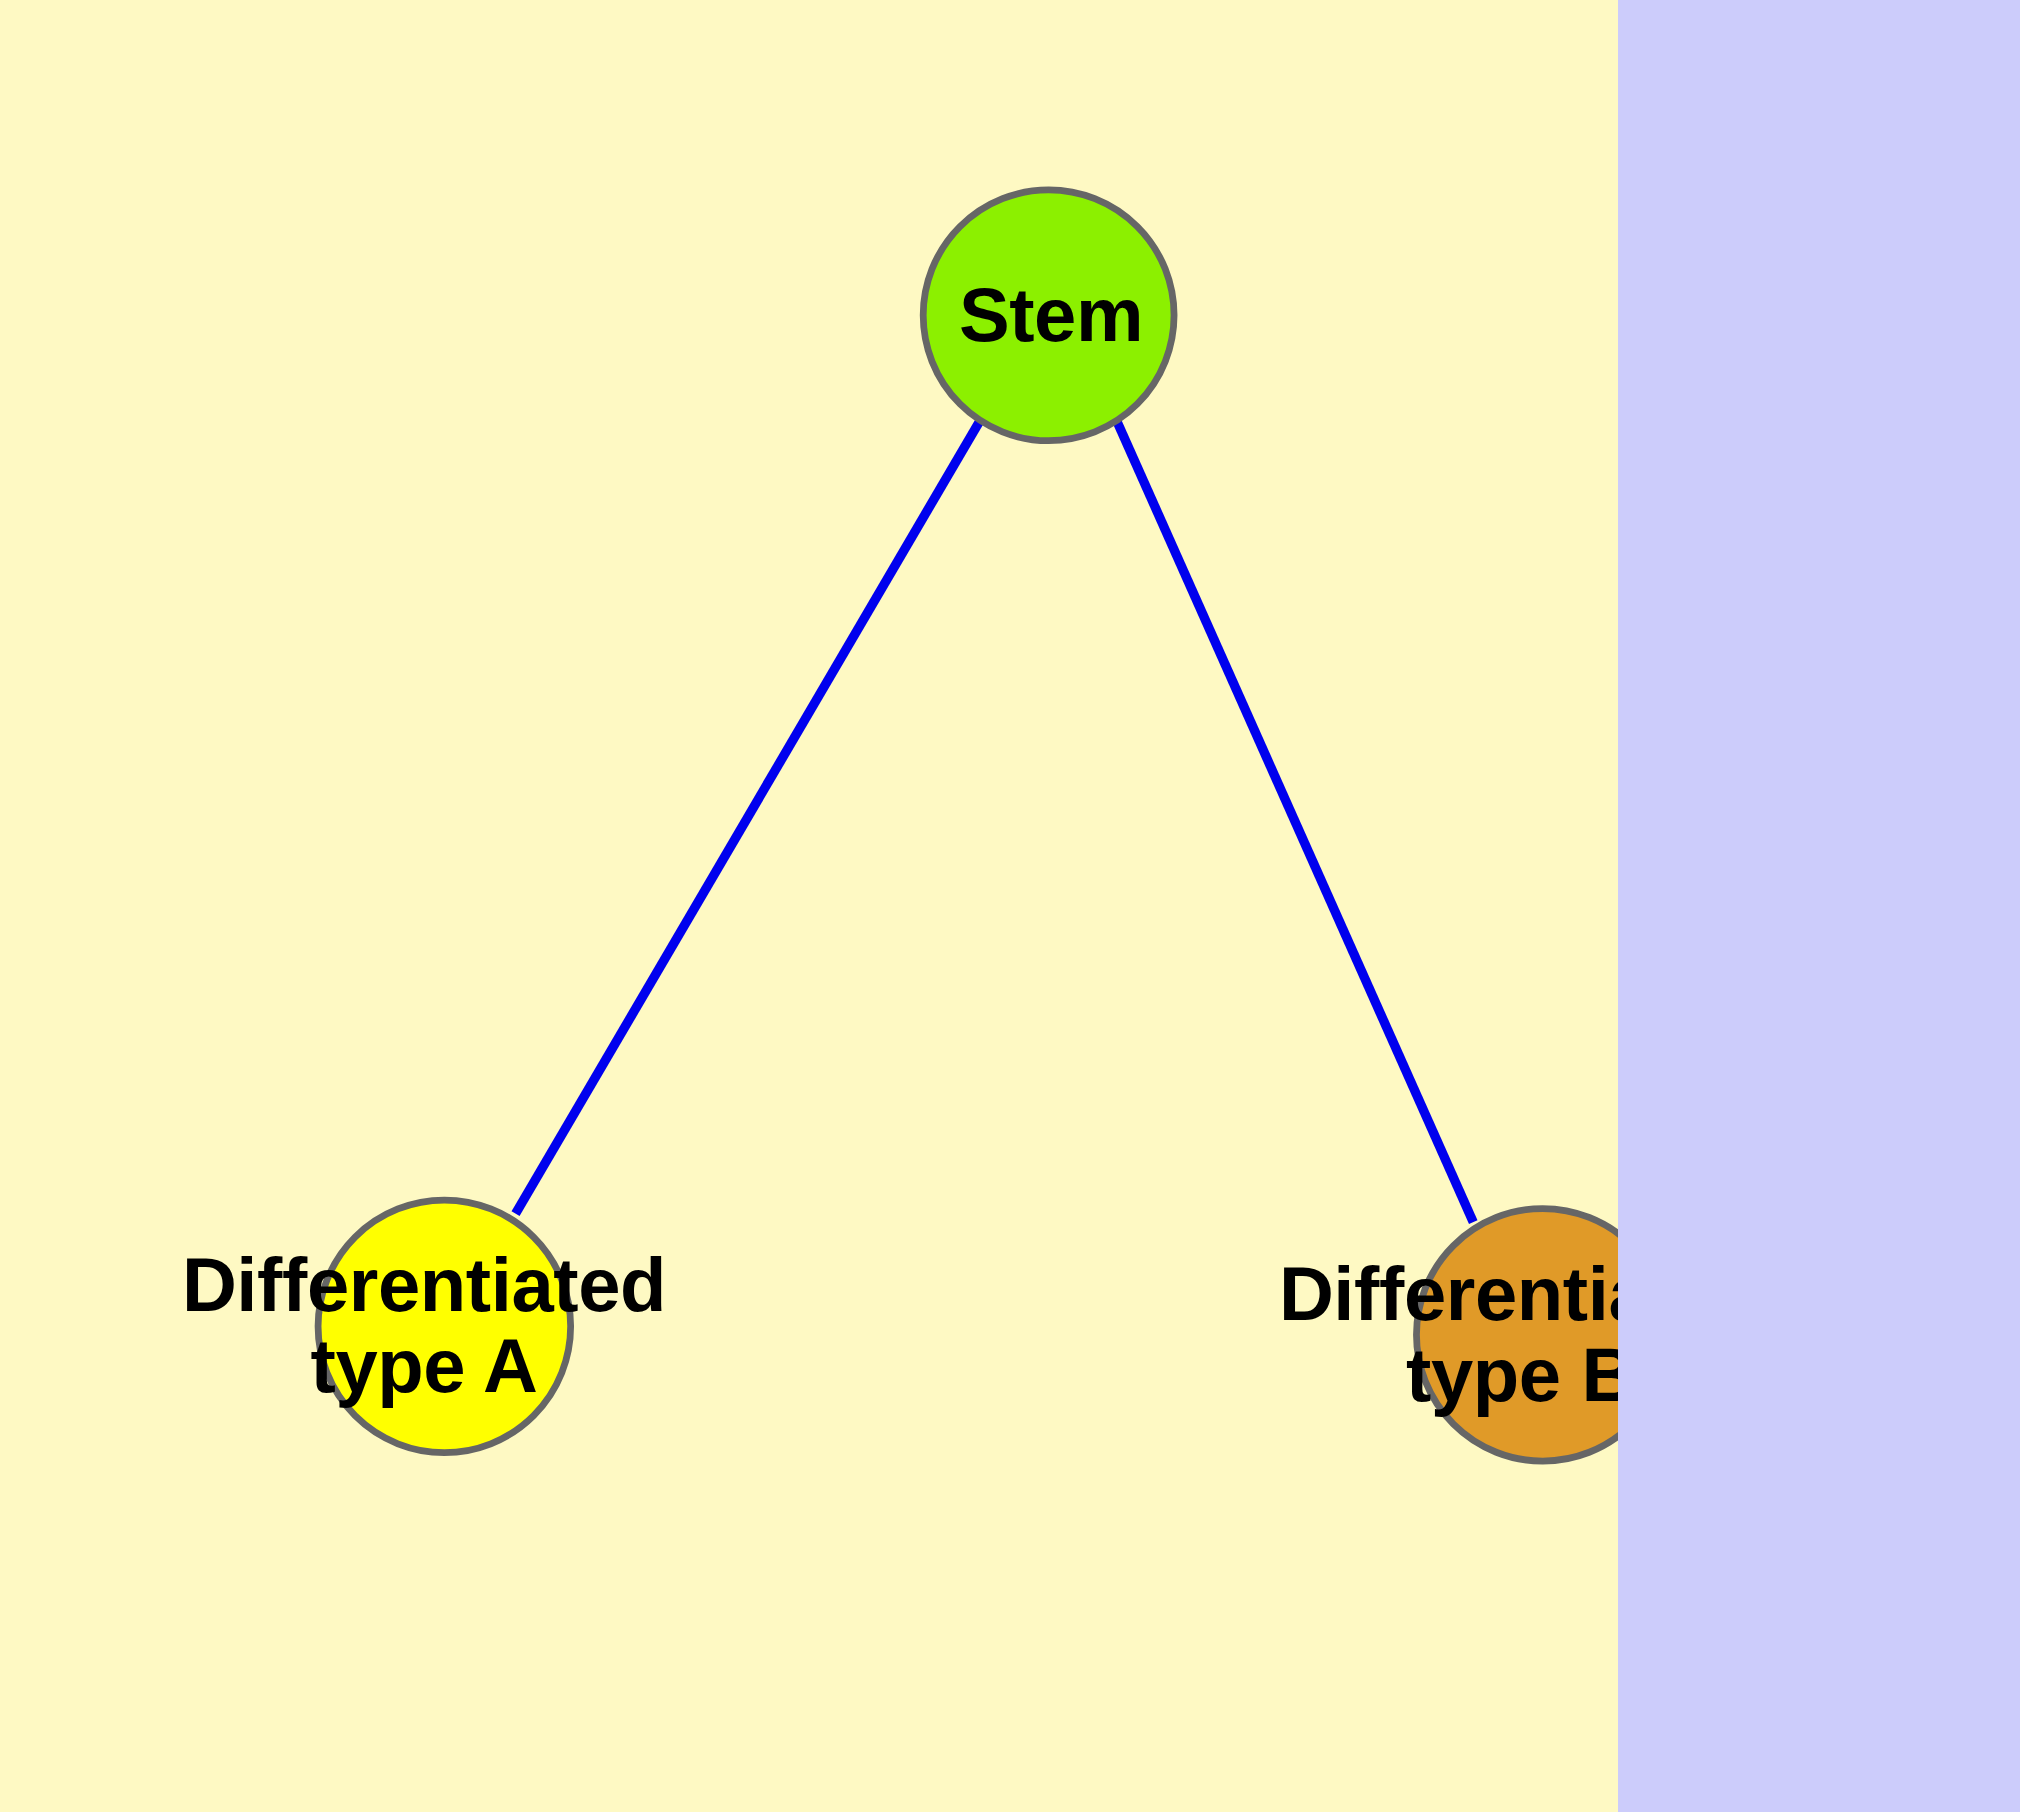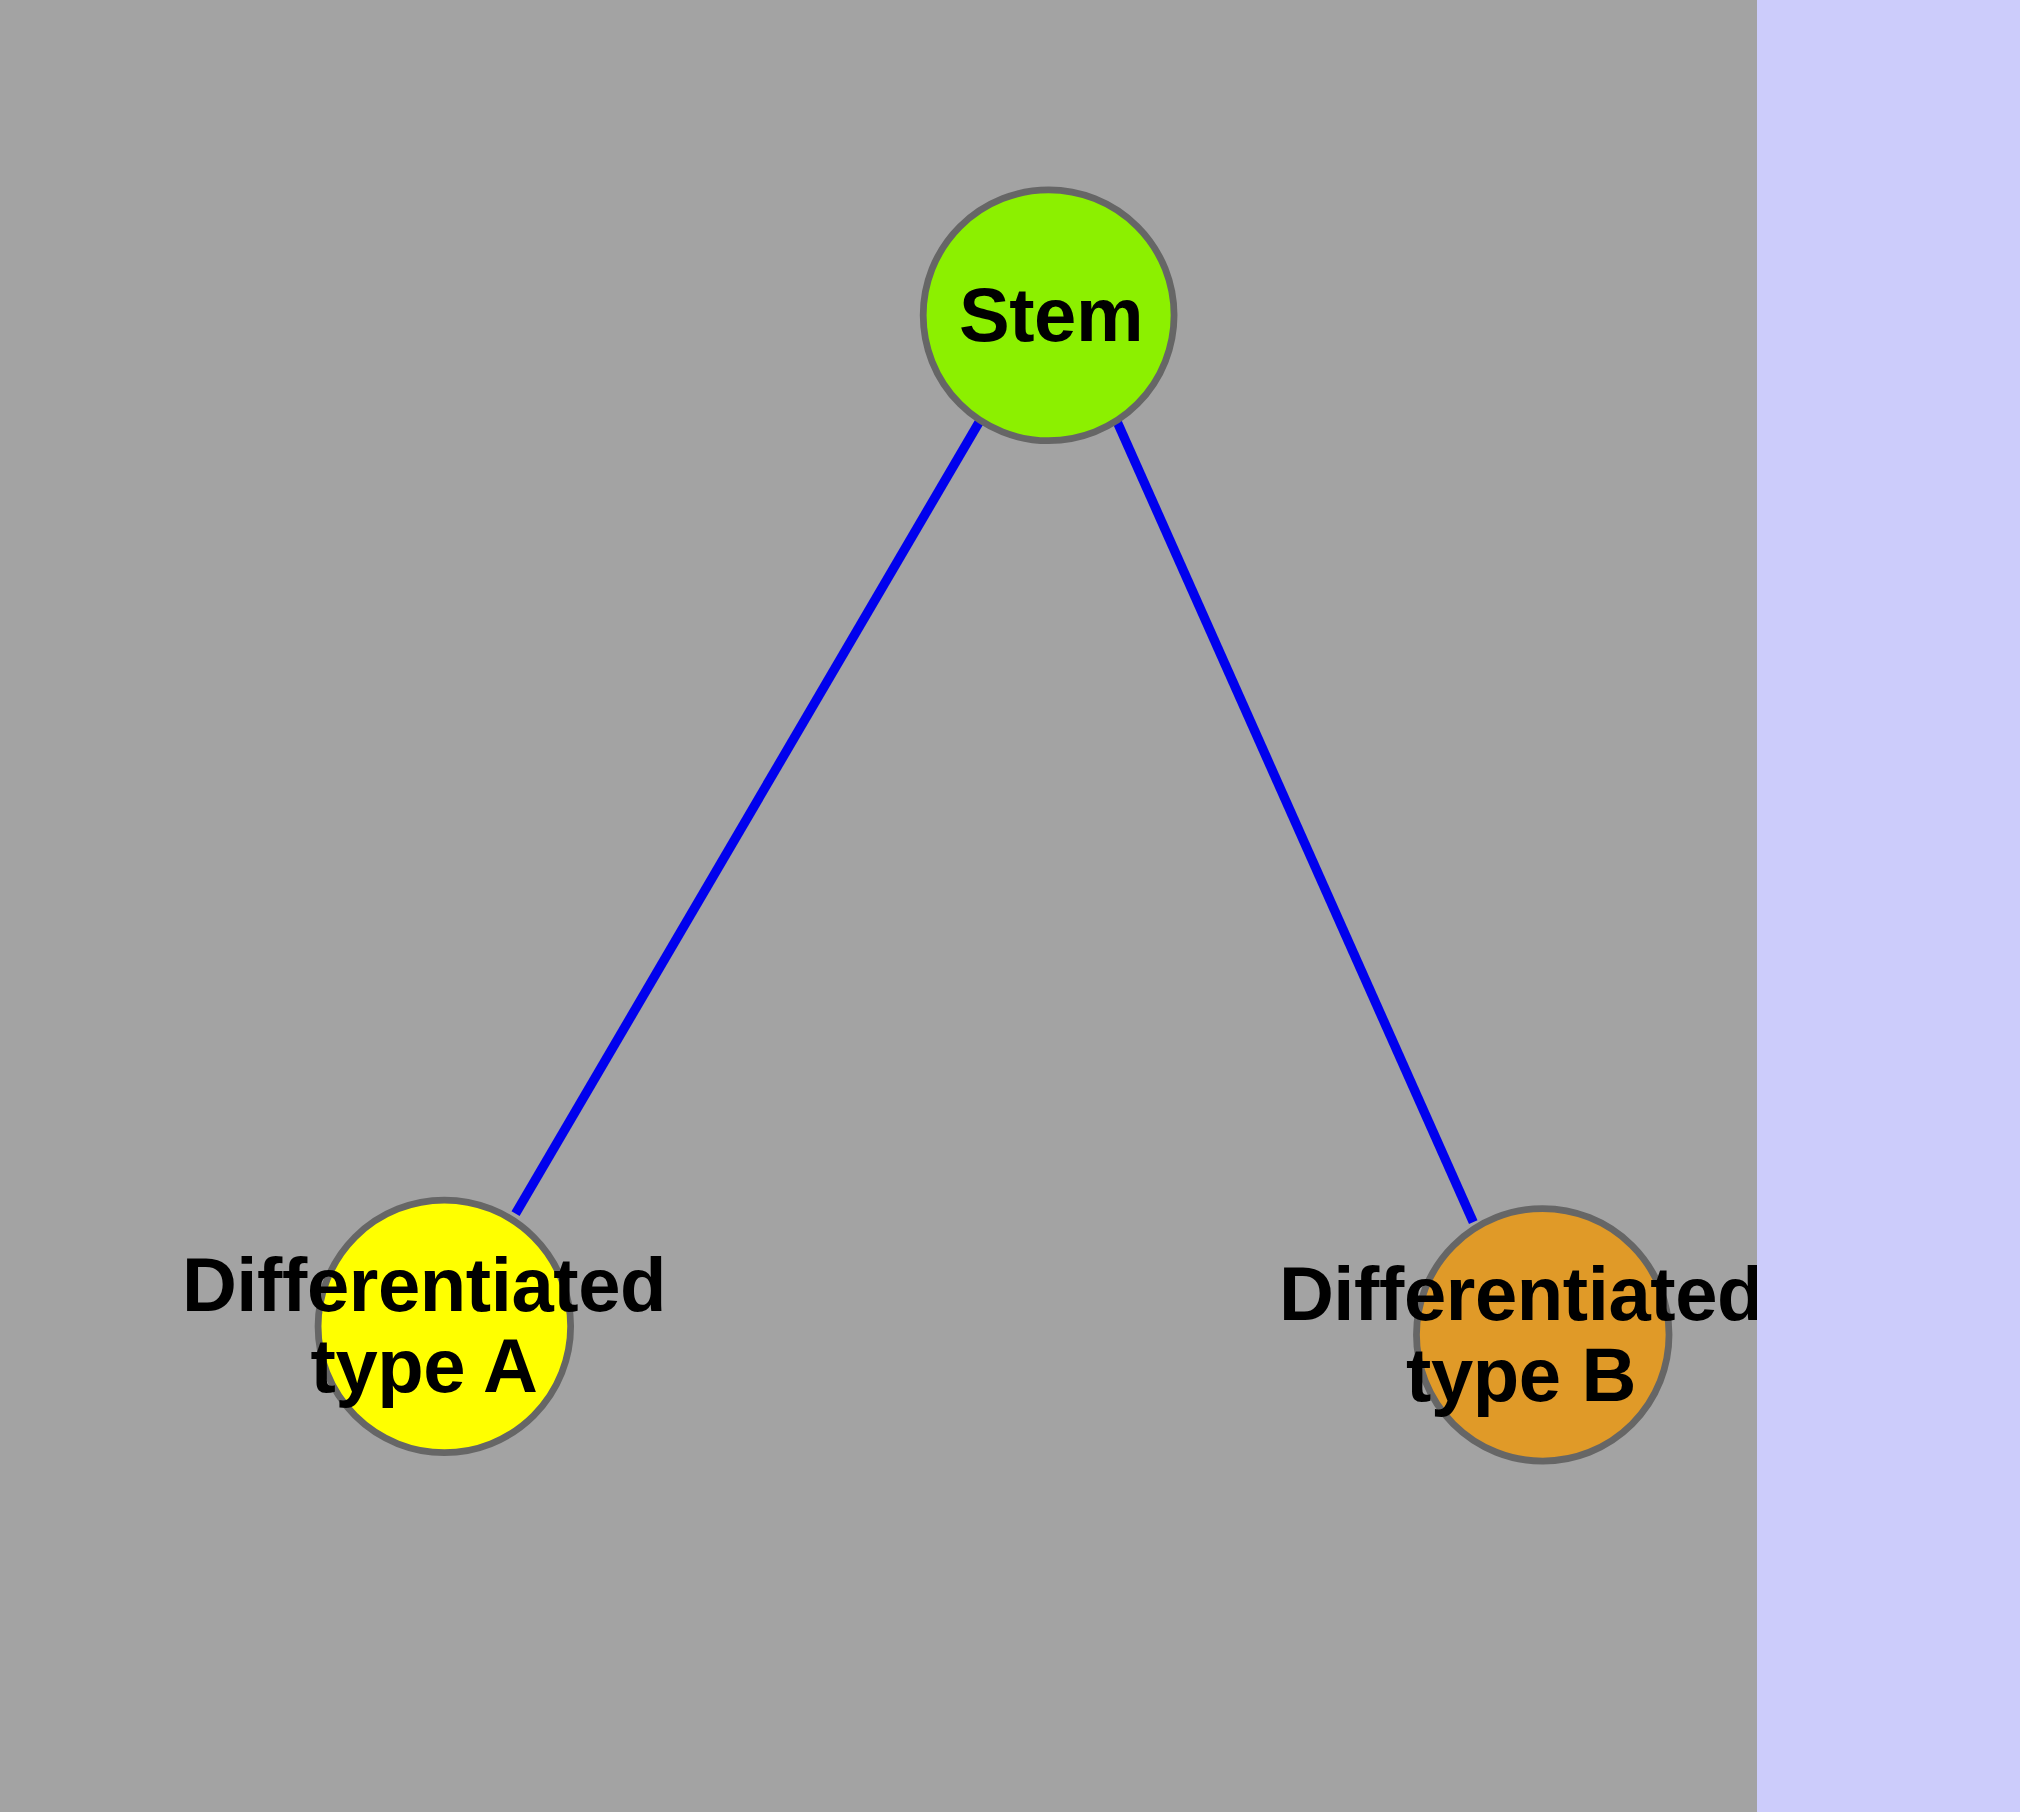--- a/index.html
+++ b/index.html
@@ -36,21 +36,21 @@
     font-weight: bold;
     font-size: 76px;
     line-height: 1.06;
     letter-spacing: -0.4px;
     pointer-events: none;
   }
 </style>
 </head>
 <body>
 
-<div id="canvas" style="width: 1757px; height: 1812px; background: #a3a3a3;">
+<div id="canvas" style="width: 1618px; height: 1812px; background: #fef9c3;">
 
   <svg id="graph-svg" viewBox="0 0 2384 2138" style="width: 2021px; height: 1812px;">
 
     <g>
       <line stroke="#0000ee" stroke-width="11" stroke-linecap="butt" x1="1155" y1="498" x2="608" y2="1432"></line>
       <line stroke="#0000ee" stroke-width="11" stroke-linecap="butt" x1="1318" y1="498" x2="1738" y2="1442"></line>
     </g>
 
     <g>
       <circle stroke="#666666" stroke-width="8" cx="1237" cy="372" r="148" fill="#8cf000"></circle>

